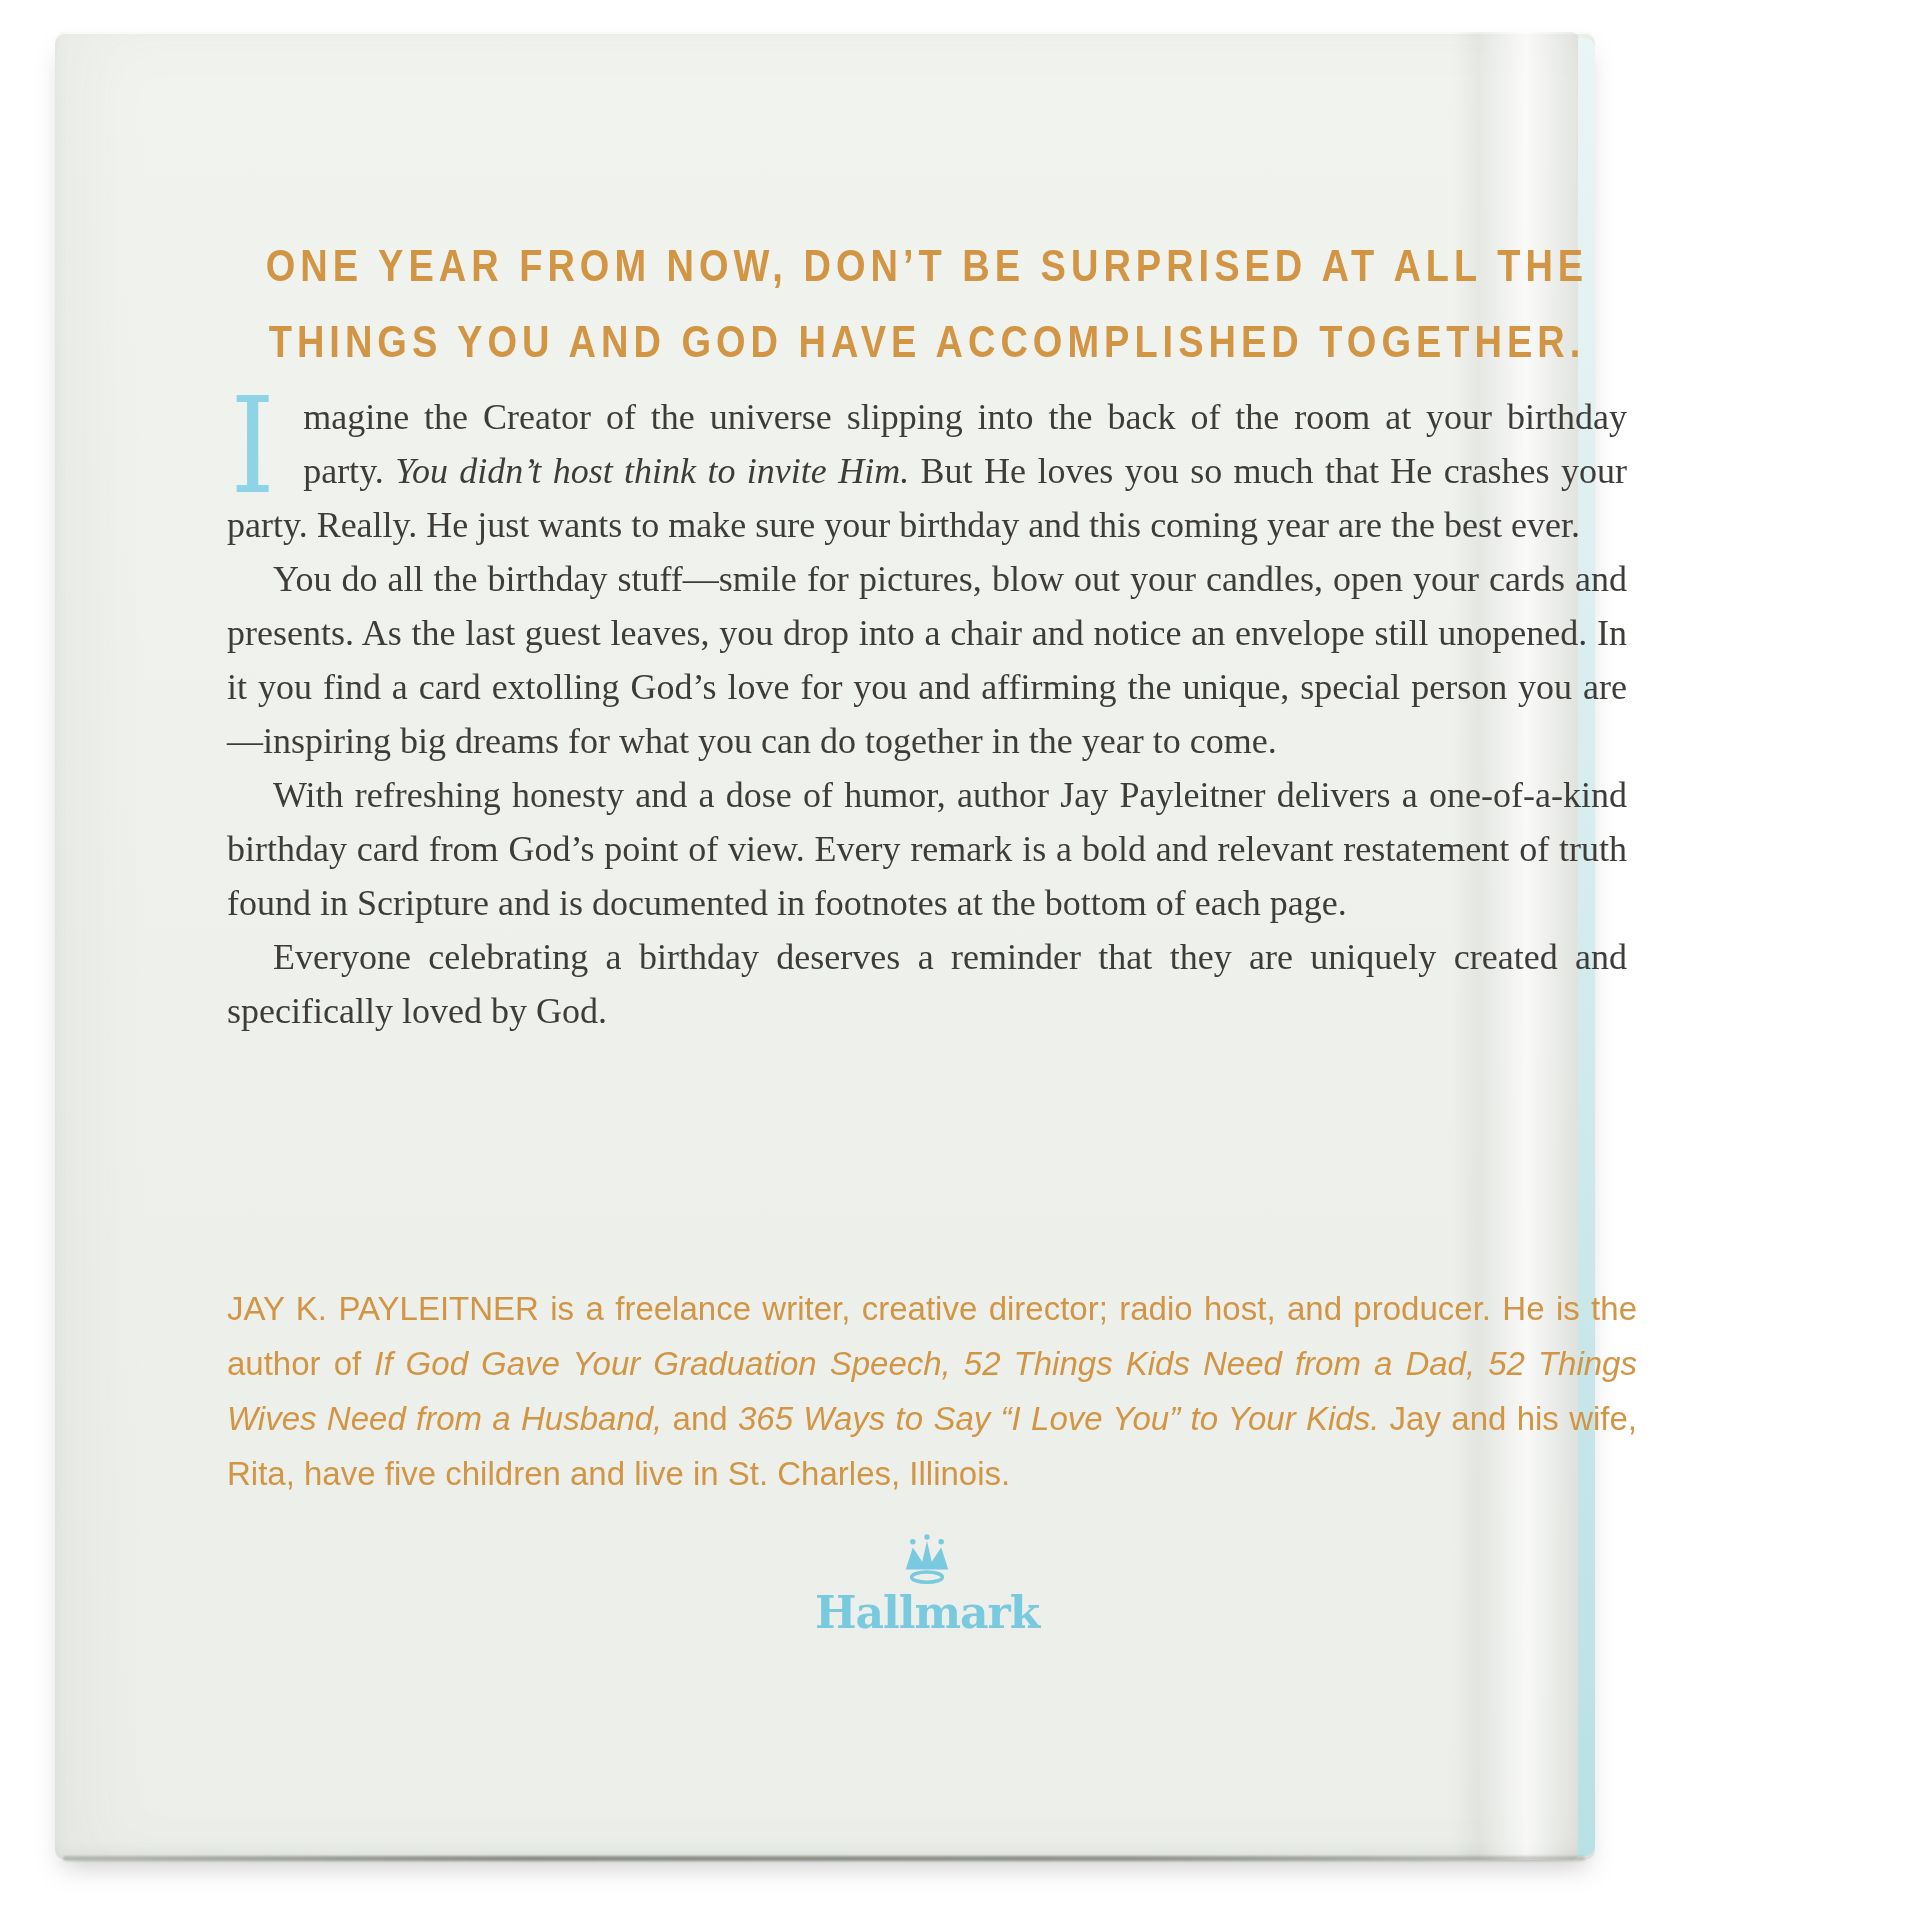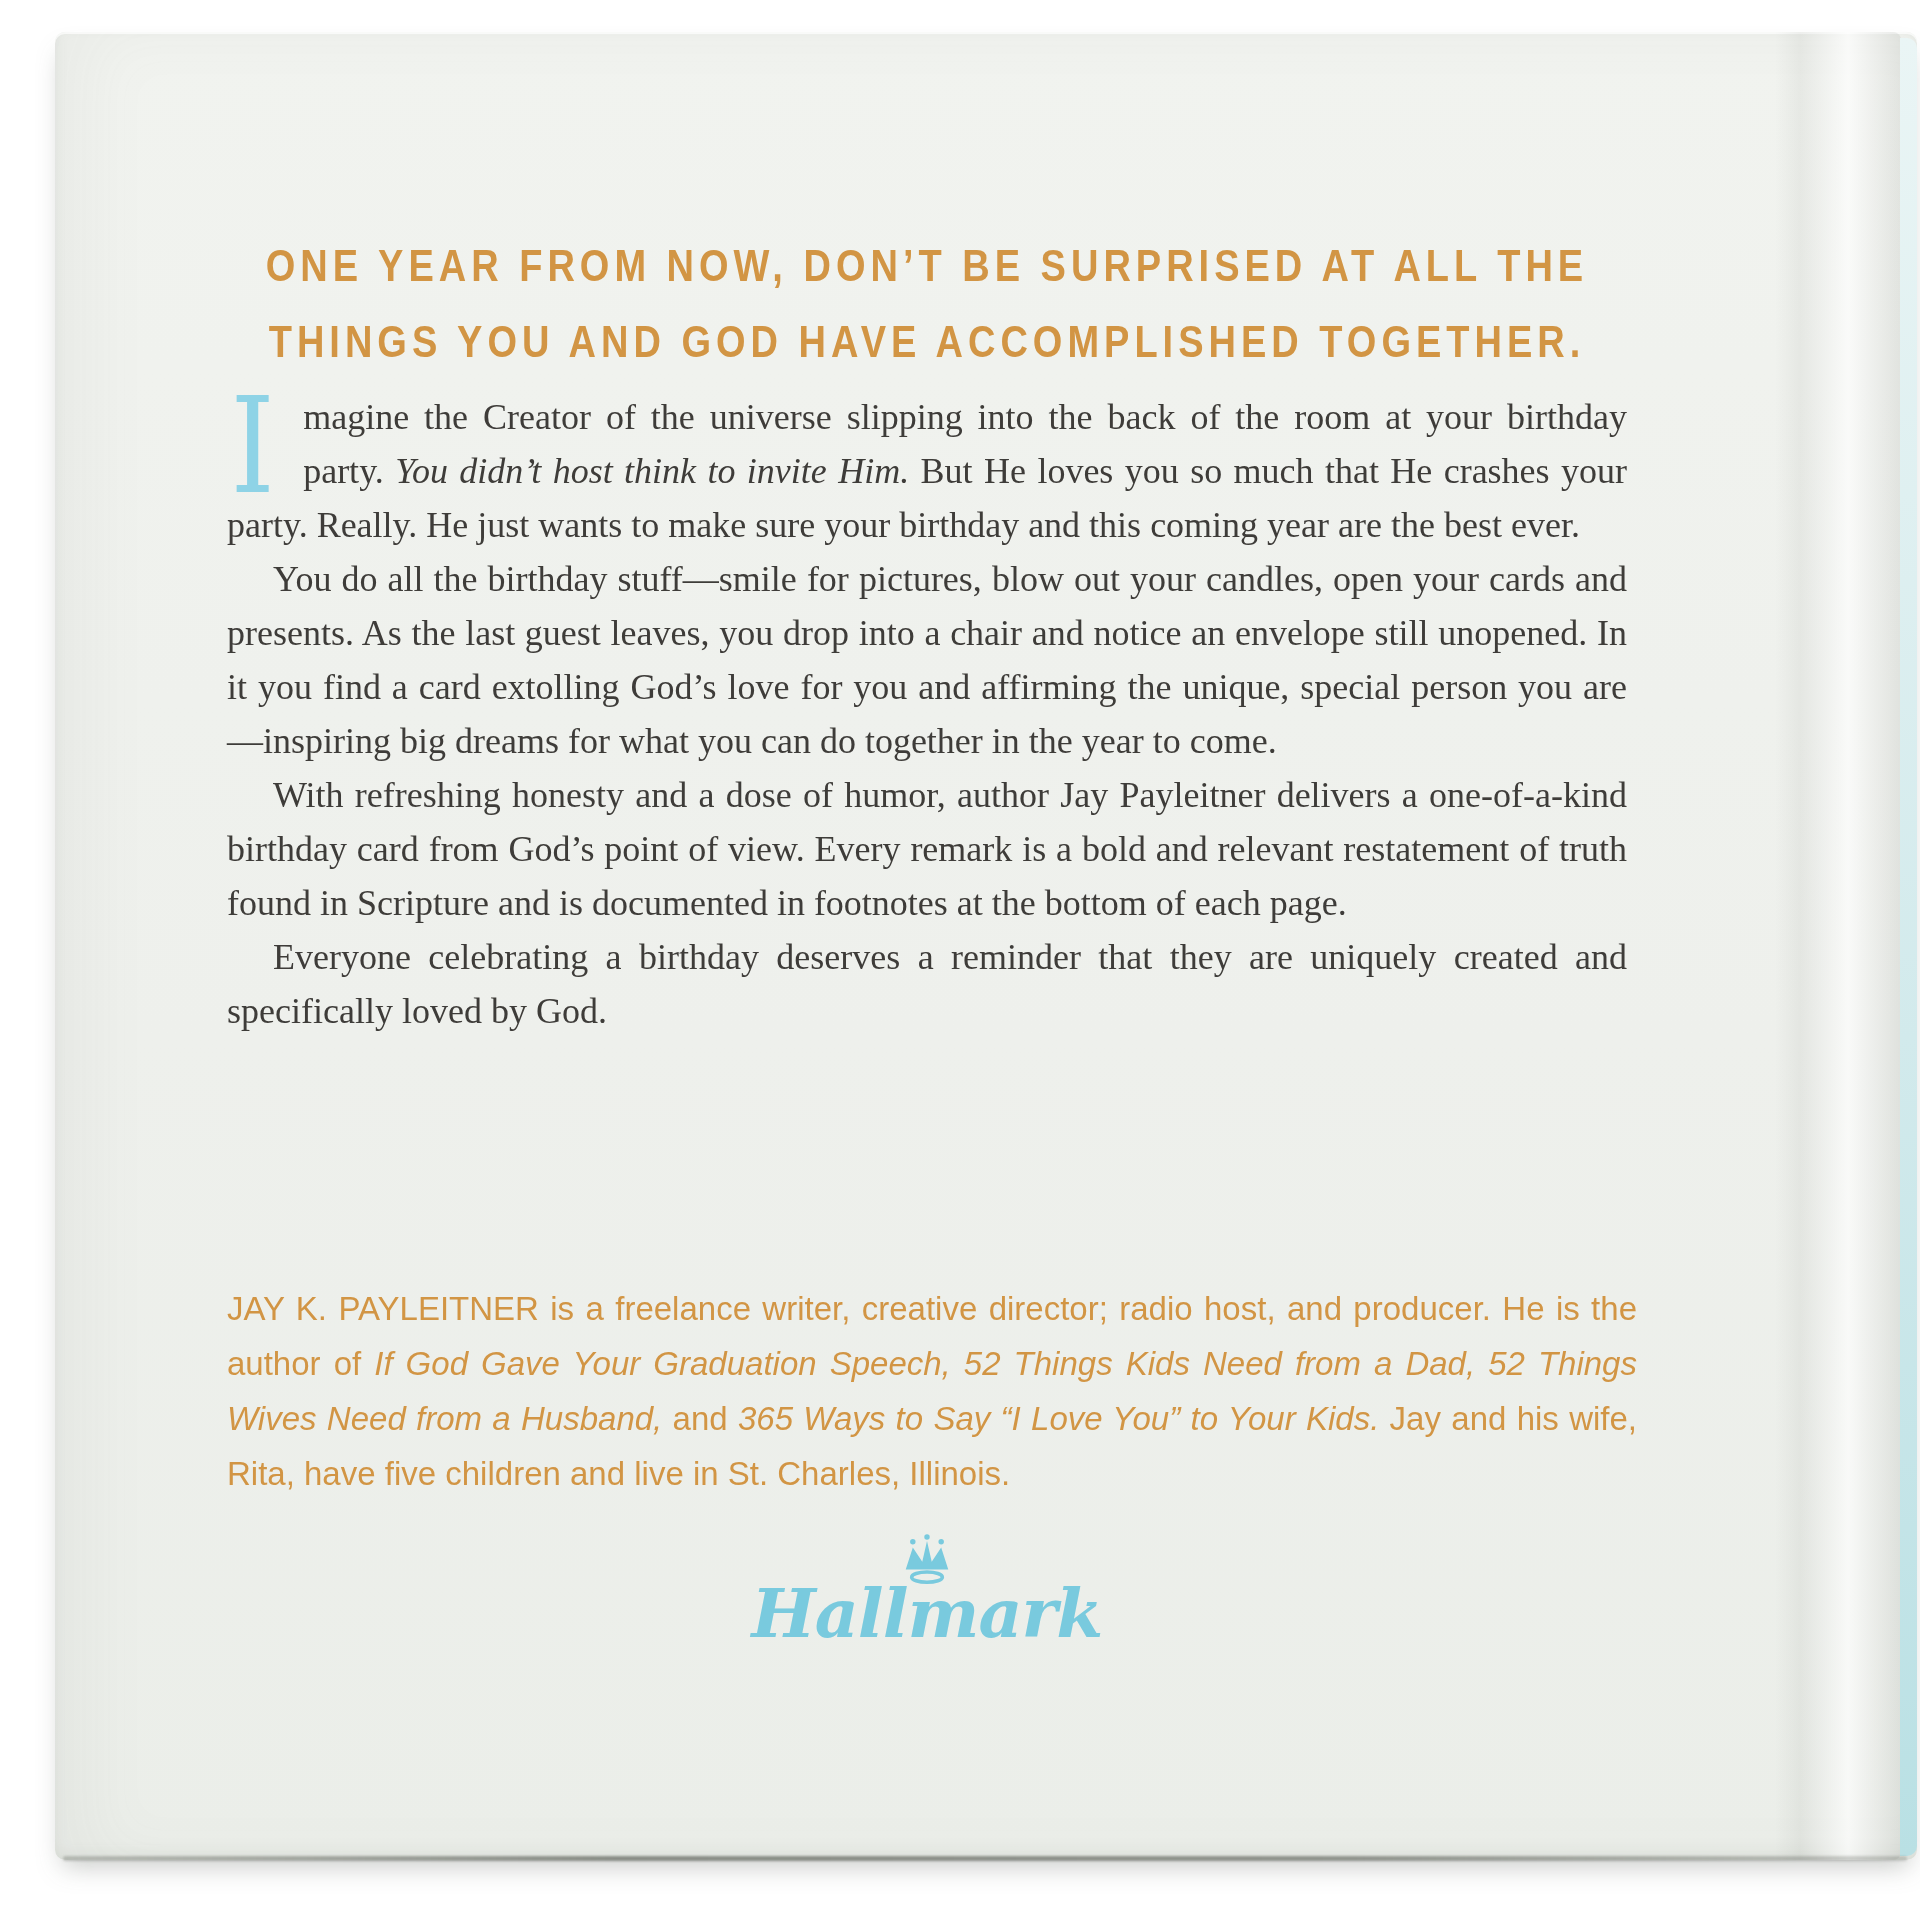--- a/index.html
+++ b/index.html
@@ -2,21 +2,21 @@
 <html><head>
 <meta charset="utf-8">
 <style>
   html,body{margin:0;padding:0;background:#ffffff;}
   .stage{
     position:relative;width:1920px;height:1920px;background:#ffffff;overflow:hidden;
     font-family:"Liberation Serif",serif;
   }
   
   .book{
-    position:absolute;left:55px;top:32px;width:1862px;height:1828px;
+    position:absolute;left:55px;top:32px;width:1540px;height:1828px;
     background:linear-gradient(180deg,#f1f3ef 0%,#eef0ec 55%,#ebeee9 100%);
     border-radius:10px;
     box-shadow:
       inset 0 2px 0 rgba(255,255,255,.7),
       inset 40px 0 60px rgba(110,115,108,.05),
       inset 0 -6px 14px rgba(110,115,108,.10),
       0 14px 26px -8px rgba(95,100,95,.35);
   }
   .book-hinge{
     position:absolute;top:0;bottom:0;right:16px;width:126px;
@@ -65,22 +65,22 @@
     font-size:33px;line-height:55px;text-align:justify;
   }
   
   .logo{
     position:absolute;left:172px;top:1502px;width:1400px;
     text-align:center;color:#77c9de;
   }
   .logo .crown{display:block;margin:0 auto -10px auto;width:76px;height:52px;}
   .logo-text{
     font-family:"DejaVu Serif","Liberation Serif",serif;
-    font-style:italic;font-weight:bold;
-    font-size:68px;line-height:74px;letter-spacing:-1px;
+    font-weight:bold;
+    font-size:44px;line-height:74px;letter-spacing:-1px;
     color:#79cade;
   }
   .italic{font-style:italic;}
 </style>
 </head>
 <body>
 
 <div class="stage">
   <div class="book">
     <div class="book-hinge"></div>

